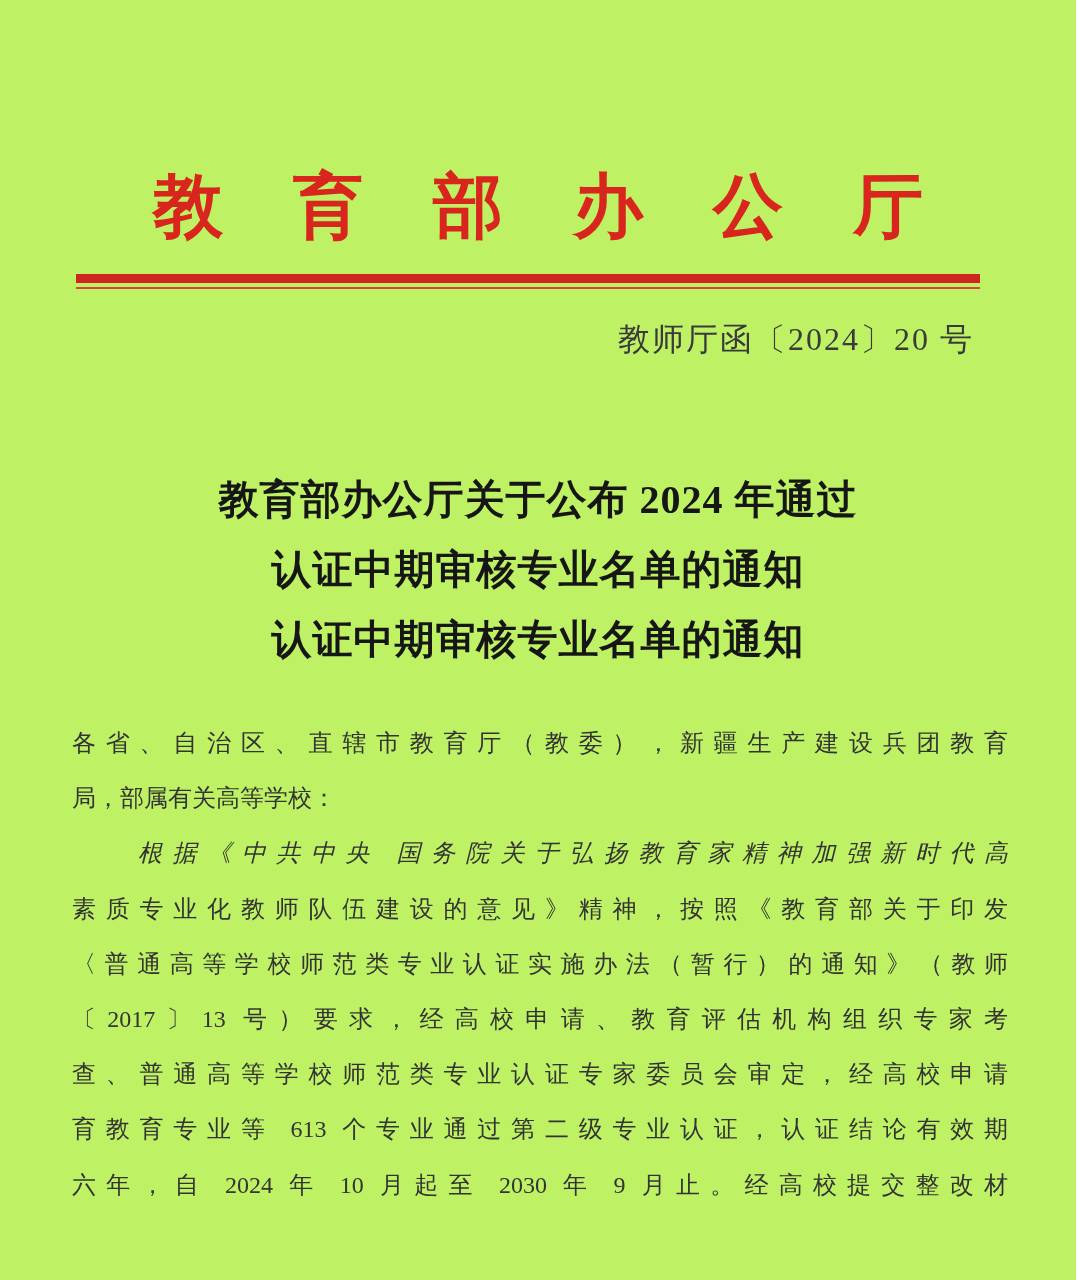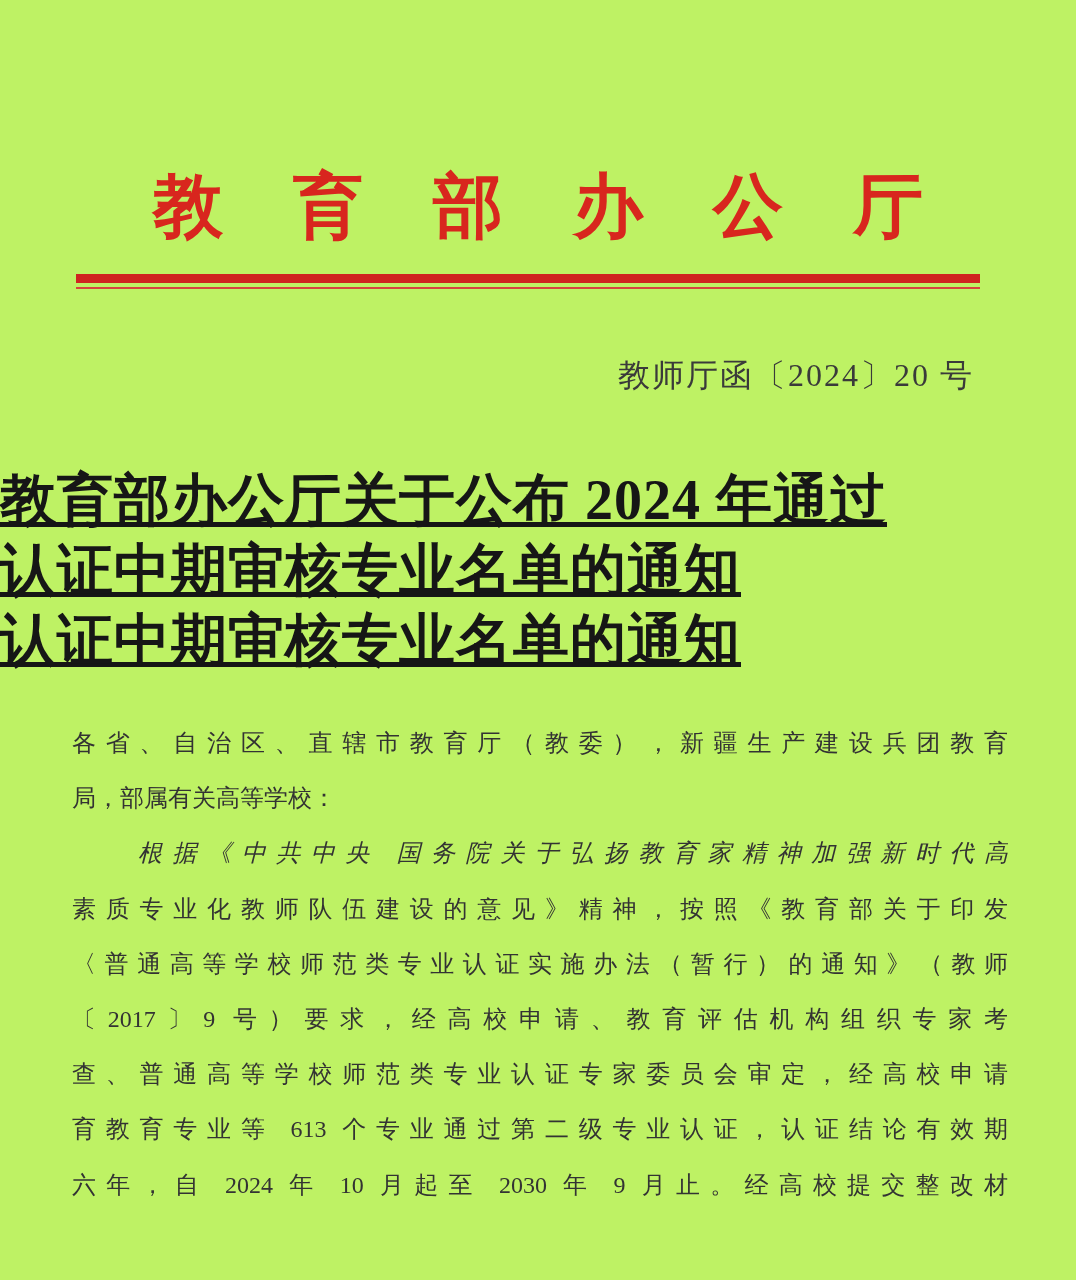--- a/index.html
+++ b/index.html
@@ -50,34 +50,33 @@
   
   .doc-number {
     position: absolute;
     top: 318px;
     right: 102px;
     font-size: 32px;
     line-height: 42px;
     color: #3a3a3a;
     letter-spacing: 2px;
     white-space: nowrap;
-    margin-top: 36px;
   }
   
   .doc-title {
     position: absolute;
     top: 465px;
     left: 0;
     right: 0;
+    text-align: center;
     color: #161616;
     font-weight: 700;
-    font-size: 56px;
+    font-size: 40px;
     line-height: 70px;
     letter-spacing: 1px;
-    text-decoration: underline;
   }
   
   .body-text {
     position: absolute;
     top: 716px;
     left: 72px;
     width: 936px;
     font-size: 24px;
     line-height: 55.2px;
     color: #333333;
@@ -114,19 +113,19 @@
     <div>认证中期审核专业名单的通知</div>
     <div>认证中期审核专业名单的通知</div>
   </div>
 
   <div class="body-text">
     <div class="body-line">各省、自治区、直辖市教育厅（教委），新疆生产建设兵团教育</div>
     <div class="body-line para-end">局，部属有关高等学校：</div>
     <div class="body-line indent">根据《中共中央 国务院关于弘扬教育家精神加强新时代高</div>
     <div class="body-line">素质专业化教师队伍建设的意见》精神，按照《教育部关于印发</div>
     <div class="body-line">〈普通高等学校师范类专业认证实施办法（暂行）的通知》（教师</div>
-    <div class="body-line">〔2017〕9 号）要求，经高校申请、教育评估机构组织专家考</div>
+    <div class="body-line">〔2017〕13 号）要求，经高校申请、教育评估机构组织专家考</div>
     <div class="body-line">查、普通高等学校师范类专业认证专家委员会审定，经高校申请</div>
     <div class="body-line">育教育专业等 613 个专业通过第二级专业认证，认证结论有效期</div>
     <div class="body-line">六年，自 2024 年 10 月起至 2030 年 9 月止。经高校提交整改材</div>
   </div>
 
 </div>
 
 </body></html>

